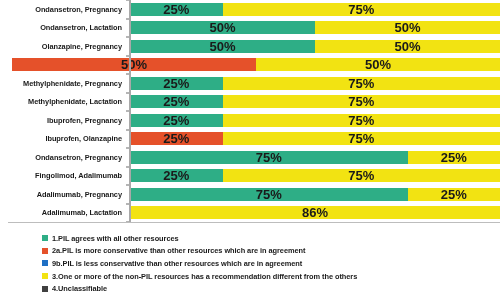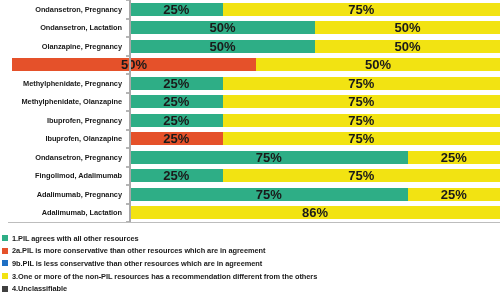--- a/index.html
+++ b/index.html
@@ -93,20 +93,21 @@
     left:0; top:232px;
     width:500px;
     padding-left:2px;
     box-sizing:border-box;
   }
   .legend-item{
     display:flex;
     align-items:center;
     height:12.6px;
     white-space:nowrap;
+    margin-left:40px;
   }
   .swatch{
     width:6px;height:6px;
     flex:0 0 6px;
     margin-right:4px;
   }
   .sw1{background:#2EAE86;}
   .sw2a{background:#E5512A;}
   .sw2b{background:#1F6FC4;}
   .sw3{background:#F2E312;}
@@ -161,21 +162,21 @@
       <div class="row">
         <div class="row-label">Methylphenidate, Pregnancy</div>
         <div class="tick top"></div>
         <div class="tick bottom"></div>
         <div class="bar-track">
           <div class="seg c1" style="width: 25%;">25%</div>
           <div class="seg c3" style="width: 75%;">75%</div>
         </div>
       </div>
       <div class="row">
-        <div class="row-label">Methylphenidate, Olanzapine</div>
+        <div class="row-label">Methylphenidate, Lactation</div>
         <div class="tick top"></div>
         <div class="tick bottom"></div>
         <div class="bar-track">
           <div class="seg c1" style="width: 25%;">25%</div>
           <div class="seg c3" style="width: 75%;">75%</div>
         </div>
       </div>
       <div class="row">
         <div class="row-label">Ibuprofen, Pregnancy</div>
         <div class="tick top"></div>

